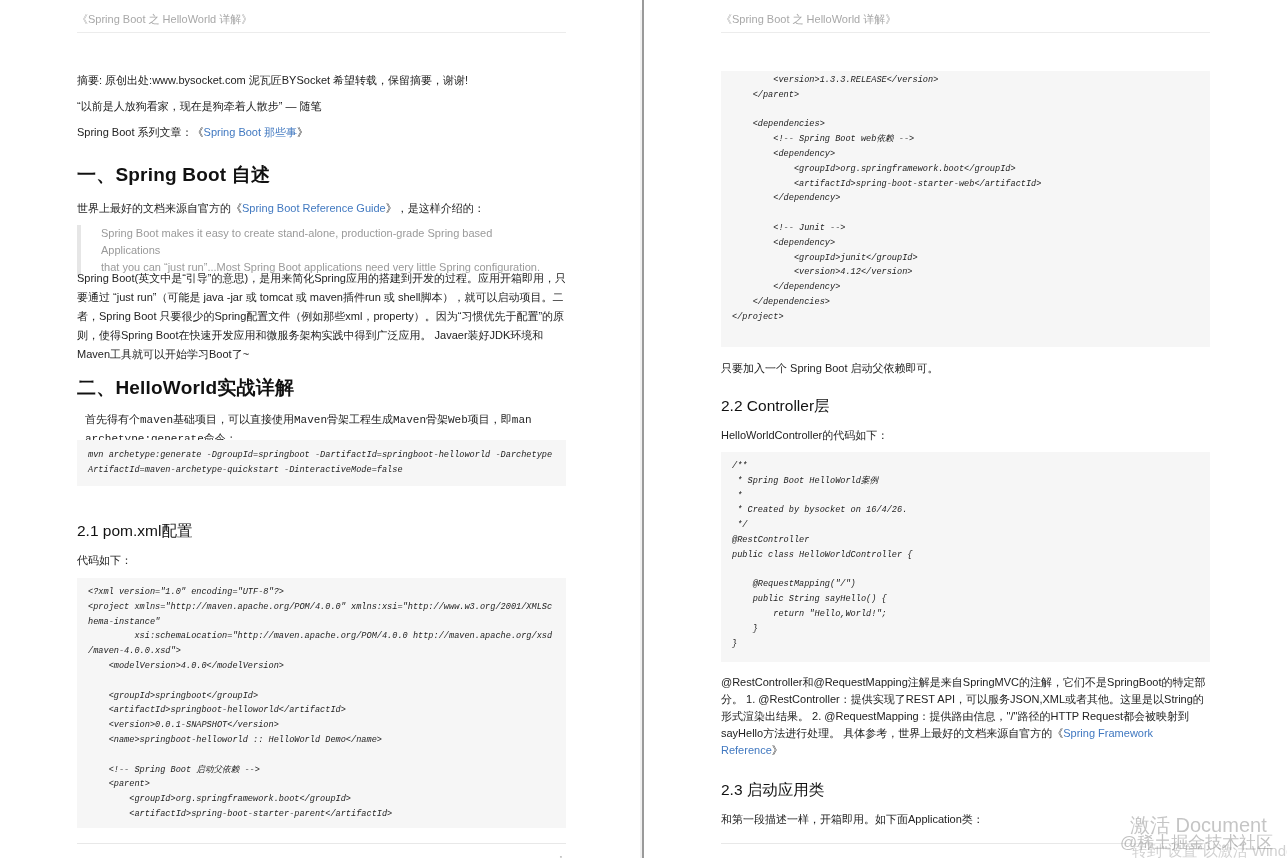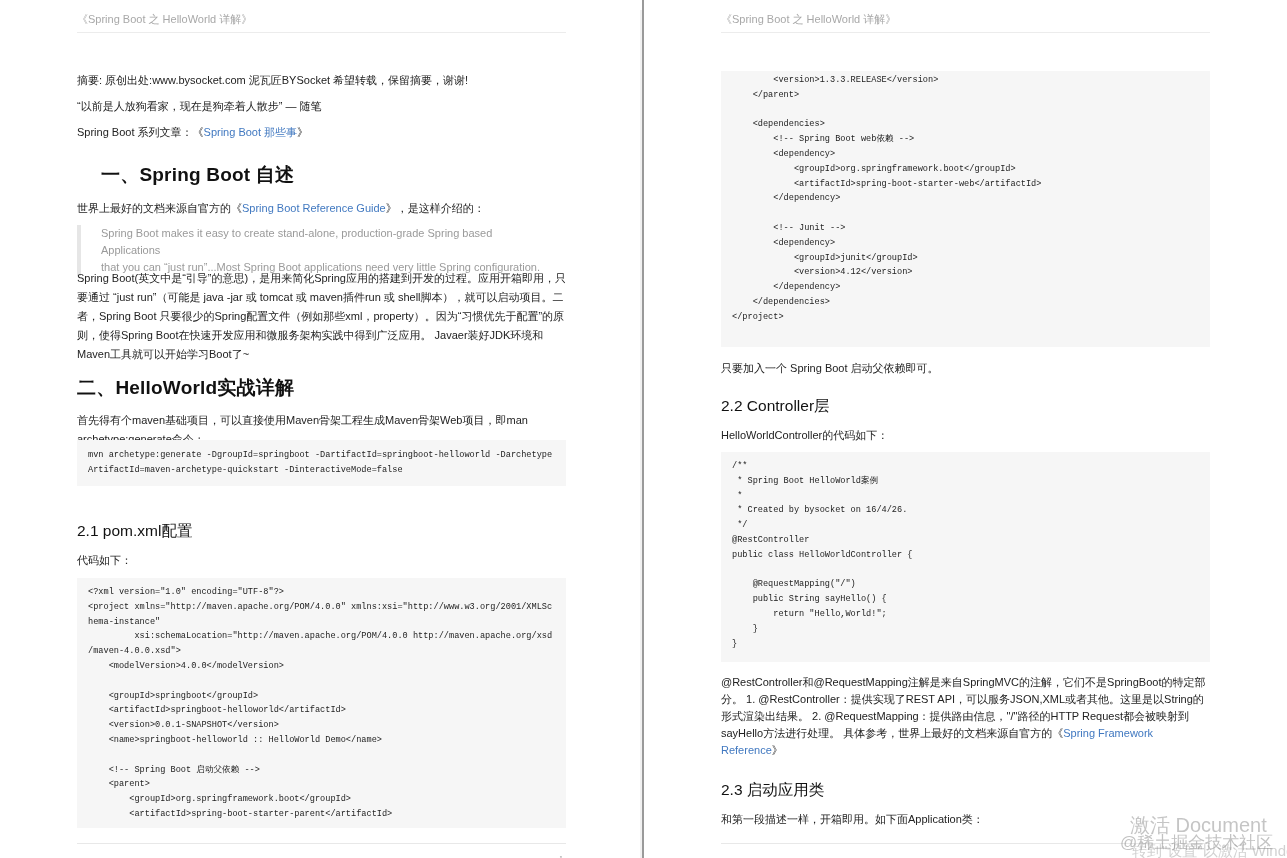--- a/index.html
+++ b/index.html
@@ -16,63 +16,63 @@
   .header-rule { position: absolute; height: 1px; background: #ececec; top: 32px; }
   .footer-rule { position: absolute; height: 1px; background: #e8e8e8; }
 
   .p { position: absolute; font-size: 11px; line-height: 19px; color: #222; }
   .link { color: #4078c0; }
   .h1 { position: absolute; font-size: 19px; font-weight: bold; color: #111; letter-spacing: 0.2px; }
   .h2 { position: absolute; font-size: 15.5px; font-weight: normal; color: #111; }
 
   .quote { position: absolute; border-left: 4px solid #e6e6e6; padding-left: 20px; font-size: 11px; line-height: 17px; color: #9a9a9a; }
 
-  .code { position: absolute; background: #f6f6f6; font-family: "Liberation Mono", "DejaVu Sans Mono", monospace; font-size: 8.6px; color: #222; padding: 0 11px; }
+  .code { position: absolute; background: #f6f6f6; font-family: "Liberation Mono", "DejaVu Sans Mono", monospace; font-size: 8.6px; color: #222; padding: 0 11px; font-style: italic; }
   .code .ln { height: 14.8px; line-height: 14.8px; white-space: pre; }
 
   .page-num { position: absolute; font-size: 9px; color: #999; }
   .watermark1 { position: absolute; font-size: 20px; color: rgba(150,150,150,0.55); left: 1130px; top: 812px; white-space: nowrap; }
   .watermark2 { position: absolute; font-size: 17px; color: rgba(120,120,120,0.45); left: 1120px; top: 831px; white-space: nowrap; }
   .watermark3 { position: absolute; font-size: 15px; color: rgba(140,140,140,0.4); left: 1132px; top: 842px; white-space: nowrap; }
 </style>
 </head>
 <body>
 
 <div class="page page-left">
   <div class="running-header" style="left:77px;">《Spring Boot 之 HelloWorld 详解》</div>
   <div class="header-rule" style="left:77px; width:489px;"></div>
 
   <div class="p" style="left:77px; top:71px;">摘要: 原创出处:www.bysocket.com 泥瓦匠BYSocket 希望转载，保留摘要，谢谢!</div>
   <div class="p" style="left:77px; top:97px;">“以前是人放狗看家，现在是狗牵着人散步” — 随笔</div>
   <div class="p" style="left:77px; top:123px;text-align:right;">
     <span>Spring Boot 系列文章：《</span><span class="link">Spring Boot 那些事</span><span>》</span>
   </div>
 
-  <div class="h1" style="left:77px; top:162px;margin-left:24px;">一、Spring Boot 自述</div>
+  <div class="h1" style="left:77px; top:162px;">一、Spring Boot 自述</div>
 
   <div class="p" style="left:77px; top:199px;">
     <span>世界上最好的文档来源自官方的《</span><span class="link">Spring Boot Reference Guide</span><span>》，是这样介绍的：</span>
   </div>
 
   <div class="quote" style="left:77px; top:225px; width:470px;">
     <div>Spring Boot makes it easy to create stand-alone, production-grade Spring based Applications</div>
     <div>that you can “just run”...Most Spring Boot applications need very little Spring configuration.</div>
   </div>
 
   <div class="p" style="left:77px; top:269px; width:495px;">
     <div>Spring Boot(英文中是“引导”的意思)，是用来简化Spring应用的搭建到开发的过程。应用开箱即用，只</div>
     <div>要通过 “just run”（可能是 java -jar 或 tomcat 或 maven插件run 或 shell脚本），就可以启动项目。二</div>
     <div>者，Spring Boot 只要很少的Spring配置文件（例如那些xml，property）。因为“习惯优先于配置”的原</div>
     <div>则，使得Spring Boot在快速开发应用和微服务架构实践中得到广泛应用。 Javaer装好JDK环境和</div>
     <div>Maven工具就可以开始学习Boot了~</div>
   </div>
 
   <div class="h1" style="left:77px; top:375px;">二、HelloWorld实战详解</div>
 
-  <div class="p" style="left:77px; top:411px; width:495px;">
+  <div class="p" style="left:85px; top:411px; width:495px;font-family:Liberation Mono, monospace;">
     <div>首先得有个maven基础项目，可以直接使用Maven骨架工程生成Maven骨架Web项目，即man</div>
     <div>archetype:generate命令：</div>
   </div>
 
   <div class="code" style="left:77px; top:440px; width:489px; height:46px; padding-top:8px;">
     <div class="ln">mvn archetype:generate -DgroupId=springboot -DartifactId=springboot-helloworld -Darchetype</div>
     <div class="ln">ArtifactId=maven-archetype-quickstart -DinteractiveMode=false</div>
   </div>
 
   <div class="h2" style="left:77px; top:521px;">2.1 pom.xml配置</div>

